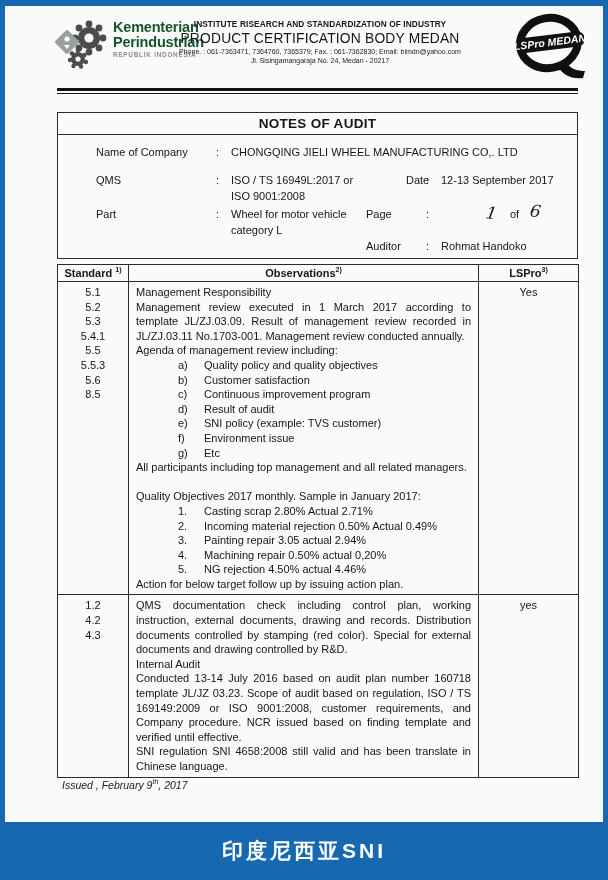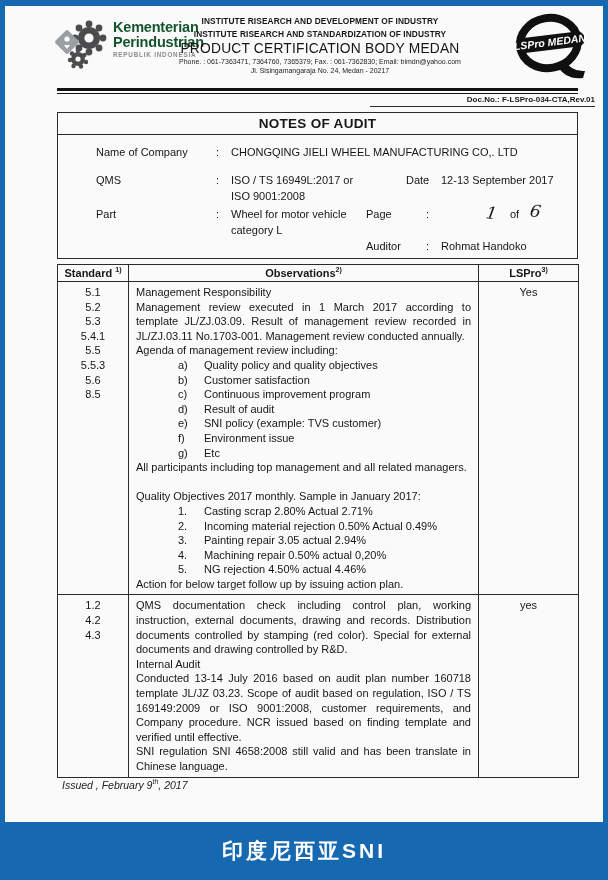--- a/index.html
+++ b/index.html
@@ -131,42 +131,40 @@
         <circle cx="14" cy="21" r="2.6" fill="#ffffff"></circle>
         <path d="M11 27 L17 27 L14 31 Z" fill="#ffffff"></path>
       </svg>
     </div>
     <div class="ministry-text">
       <div class="ministry-name">Kementerian</div>
       <div class="ministry-name">Perindustrian</div>
       <div class="ministry-sub">REPUBLIK INDONESIA</div>
     </div>
     <div class="letterhead-center">
-      <div class="lh-line1">INSTITUTE RISEARCH AND DEVELOPMENT OF INDUSTRY</div>
       <div class="lh-line2">INSTITUTE RISEARCH AND STANDARDIZATION OF INDUSTRY</div>
       <div class="lh-body">PRODUCT CERTIFICATION BODY MEDAN</div>
       <div class="lh-contact">Phone. : 061-7363471, 7364760, 7365379; Fax. : 061-7362830; Email: bimdn@yahoo.com</div>
       <div class="lh-address">Jl. Sisingamangaraja No. 24, Medan - 20217</div>
     </div>
     <div class="logo-lspro">
       <svg width="88" height="76" viewBox="0 0 88 76">
         <g transform="rotate(-10 44 34)">
           <ellipse cx="44" cy="33" rx="29" ry="25" fill="none" stroke="#101010" stroke-width="8"></ellipse>
         </g>
         <path d="M60 50 q6 12 20 11 l-2 7 q-18 2 -26 -13 Z" fill="#101010"></path>
         <g transform="rotate(-7 44 33)">
           <rect x="10" y="25" width="70" height="15" rx="7" fill="#101010"></rect>
           <text x="45" y="36" text-anchor="middle" font-family="Liberation Sans, sans-serif" font-size="10.5" font-style="italic" font-weight="bold" fill="#ffffff">LSPro MEDAN</text>
         </g>
       </svg>
     </div>
   </header>
 
   <div class="rule-double"></div>
-  <div class="doc-no">Doc.No.: F-LSPro-034-CTA,Rev.01</div>
 
   <section class="notes-box">
     <div class="notes-title">NOTES OF AUDIT</div>
 
     <span class="ff ff-label" style="left:38px; top:33px;">Name of Company</span>
     <span class="ff" style="left:158px; top:33px;">:</span>
     <span class="ff" style="left:173px; top:33px;">CHONGQING JIELI WHEEL MANUFACTURING CO,. LTD</span>
 
     <span class="ff ff-label" style="left:38px; top:61px;">QMS</span>
     <span class="ff" style="left:158px; top:61px;">:</span>

